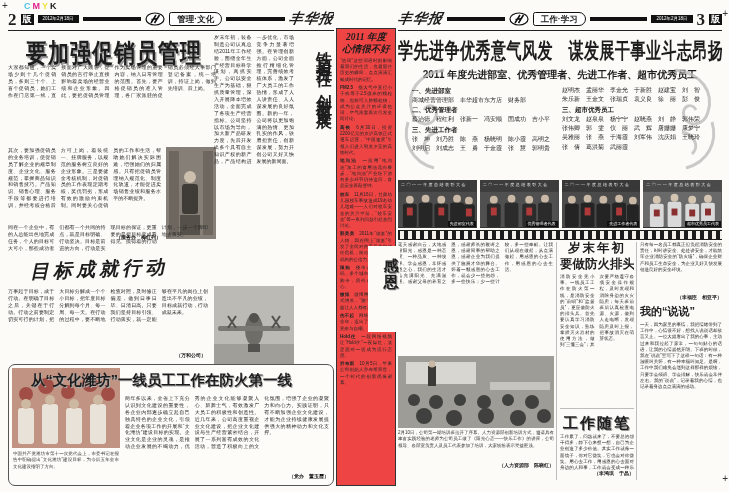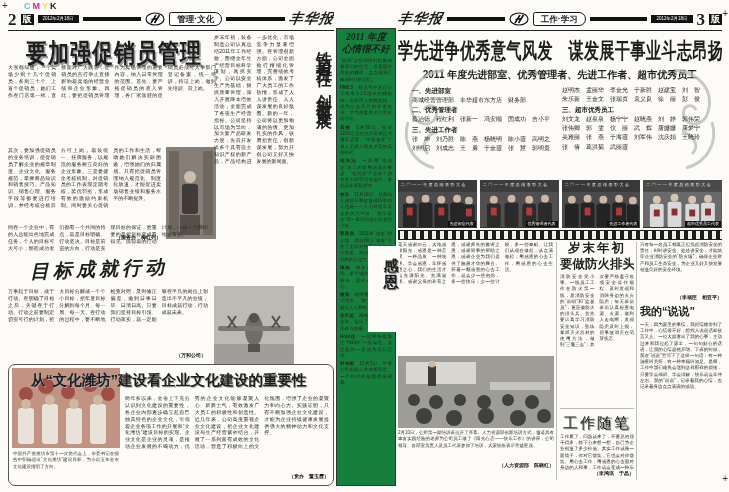--- a/index.html
+++ b/index.html
@@ -33,26 +33,26 @@
           font-weight:bold;font-size:16px;letter-spacing:5px;line-height:1;}
   .h-goal{font-family:"Liberation Serif",serif;font-style:italic;font-weight:bold;font-size:19px;
           letter-spacing:4px;white-space:nowrap;transform:rotate(-2deg);}
   .h-culture{font-weight:900;font-size:14.5px;white-space:nowrap;text-shadow:1px 1px 0 #aaa;}
   .h-main3{font-weight:900;font-size:15px;white-space:nowrap;text-align:center;
            transform:scaleY(1.45);transform-origin:center top;letter-spacing:.5px;}
   .h-sub3{font-weight:bold;font-size:10px;text-align:center;white-space:nowrap;}
   .h-fire{font-family:"Liberation Serif",serif;font-weight:bold;font-size:12.5px;text-align:center;
           white-space:nowrap;letter-spacing:2px;}
   .h-shuo{font-weight:900;font-size:11px;text-align:left;white-space:nowrap;}
-  .h-suibi{font-weight:400;font-size:15px;text-align:center;white-space:nowrap;letter-spacing:2px;
+  .h-suibi{font-weight:700;font-size:15px;text-align:center;white-space:nowrap;letter-spacing:2px;
            text-shadow:1px 1px 0 #999;}
   .h-grat{writing-mode:vertical-rl;text-orientation:upright;font-family:"Liberation Serif",serif;
           font-weight:bold;font-size:15px;letter-spacing:16px;text-shadow:1px 1px 0 #8a8a8a;}
   
-  .strip{border:1px solid #333;background:#15803d;padding:3px 3px;box-sizing:border-box;}
+  .strip{border:1px solid #333;background:#ef4444;padding:3px 3px;box-sizing:border-box;}
   .strip h3{margin:0;text-align:center;font-family:"Liberation Serif",serif;font-style:italic;
             font-weight:bold;font-size:9.5px;line-height:1.25;}
   .strip p{margin:2px 0;font-size:4.5px;line-height:1.4;text-align:justify;color:#262626;}
   .strip p b{font-weight:900;}
   
   .awards{font-size:6px;line-height:1.55;}
   .awards .gt{font-weight:900;font-size:6.5px;}
   .awards div{white-space:nowrap;}
   
   .photo{background:linear-gradient(135deg,#a8a49d 0%,#77736d 55%,#8d8984 100%);
@@ -152,21 +152,21 @@
               <rect x="78" y="36" width="16" height="40" rx="3"></rect>
             </g>
           <g fill="#cdb8a2">
               <circle cx="14" cy="36" r="5"></circle>
               <circle cx="38" cy="32" r="5"></circle>
               <circle cx="62" cy="36" r="5"></circle>
               <circle cx="86" cy="32" r="5"></circle>
             </g>
         </svg>
       </div>
-      <div class="abs h-culture" style="left:22px;top:6px;width:300px;height:20px;">从“文化潍坊”建设看企业文化建设的重要性</div>
+      <div class="abs h-culture" style="left:22px;top:6px;width:300px;height:20px;">从“文化潍坊”一线员工工作在防火第一线</div>
       <div class="abs bt" style="left:116px;top:30px;width:204px;height:76px;column-count:3;">两年多以来，全省上下充分认识到文化建设的重要性，各企业内部逐步确立起自己独具特色的企业文化，引领着企业各项工作的开展和“文化潍坊”建设目标的实现。企业文化是企业的灵魂，是推动企业发展的不竭动力，优秀的企业文化能够凝聚人心、鼓舞士气，有效激发广大员工的积极性和创造性。近几年来，公司高度重视企业文化建设，把企业文化建设与生产经营紧密结合，开展了一系列富有成效的文化活动，营造了积极向上的文化氛围，增强了企业的凝聚力和向心力。实践证明，只有不断加强企业文化建设，才能为企业持续健康发展提供强大的精神动力和文化支撑。</div>
       <div class="abs cap" style="left:4px;top:86px;width:106px;height:30px;">中国共产党潍坊市第十一次党代会上，市委书记在报告中明确提出“文化潍坊”建设目标，为今后五年全市文化建设指明了方向。</div>
       <div class="abs sig" style="left:218px;top:108px;width:102px;">（党办　董玉霞）</div>
     </div>
   </div>
 
   <div class="abs strip" style="left:336px;top:28px;width:60px;height:458px;">
     <h3>2011 年度</h3>
     <h3>心情很不好</h3>
     <p>“热词”这些词语时刻影响着我们的生活，也凝固住历史的瞬间，点点滴滴汇聚成时代的记忆。</p>

